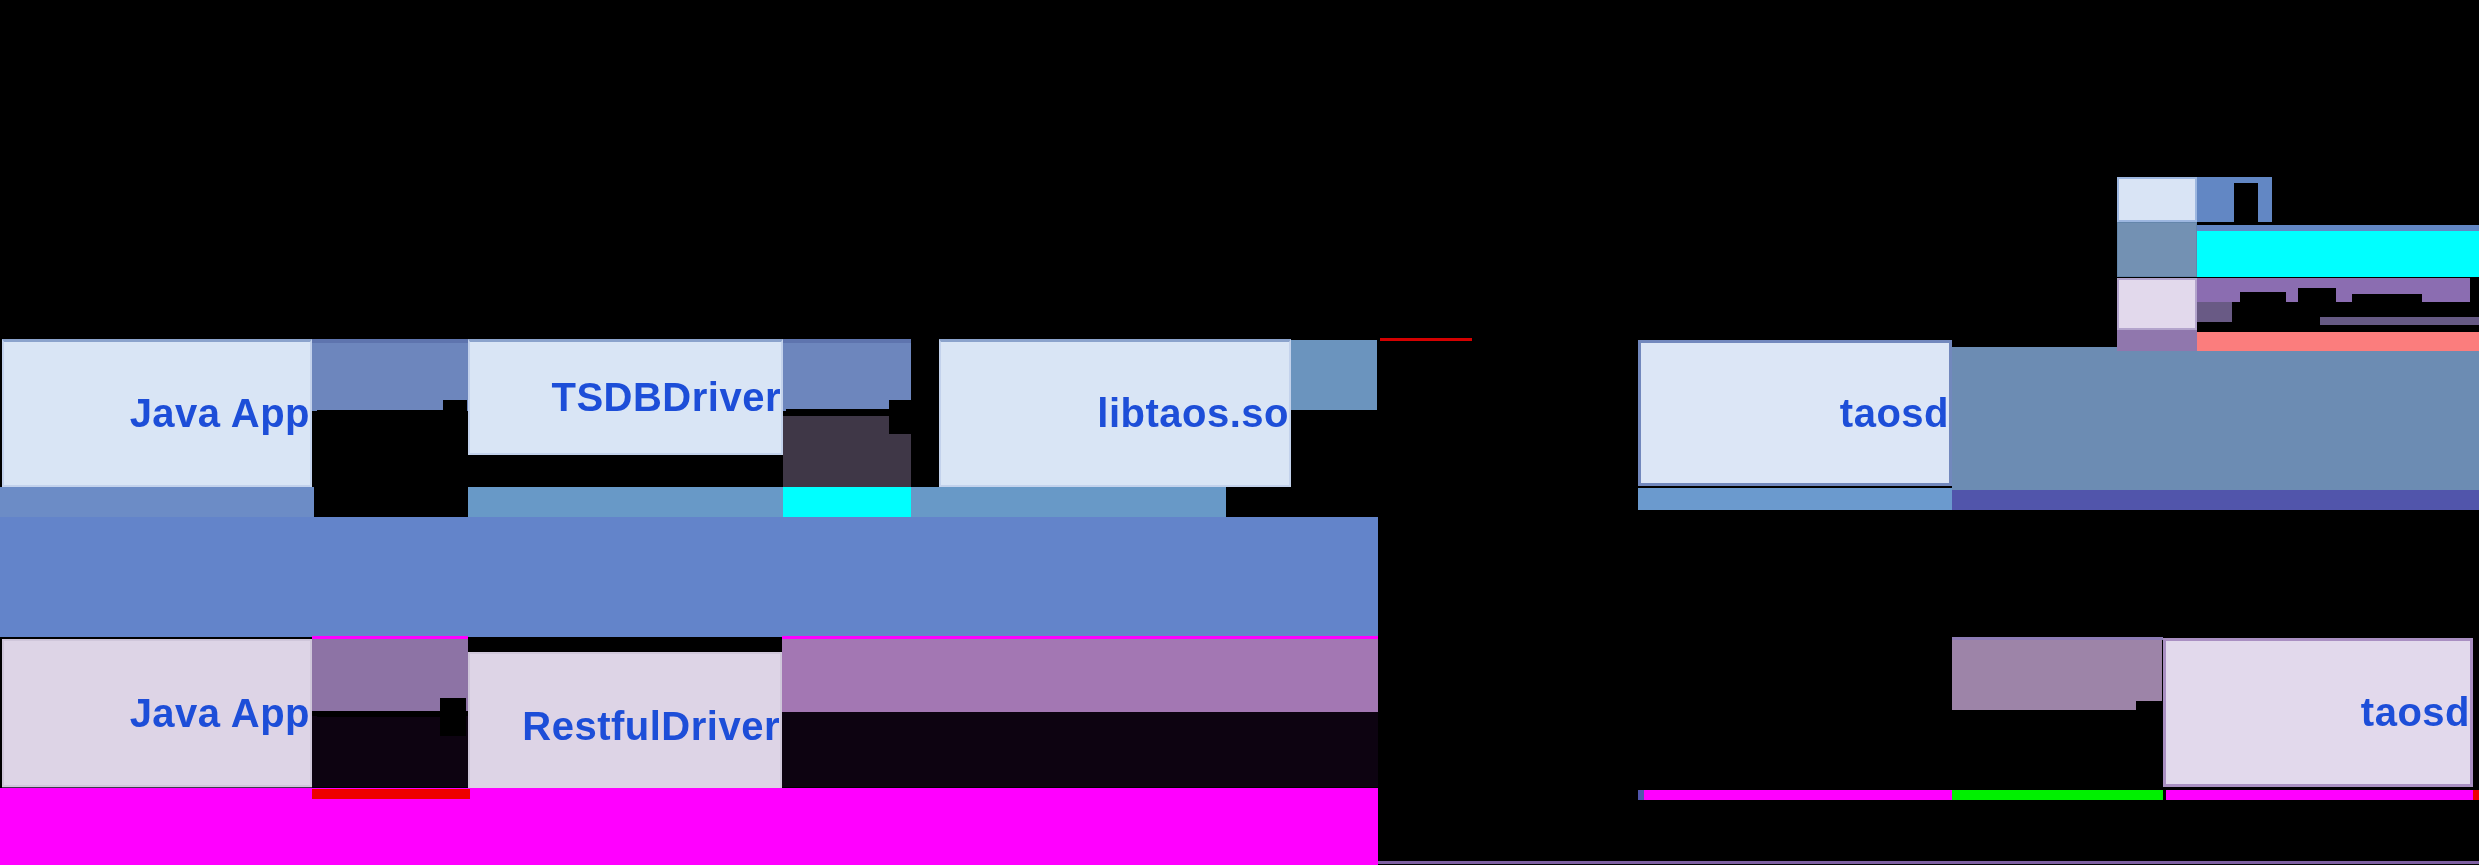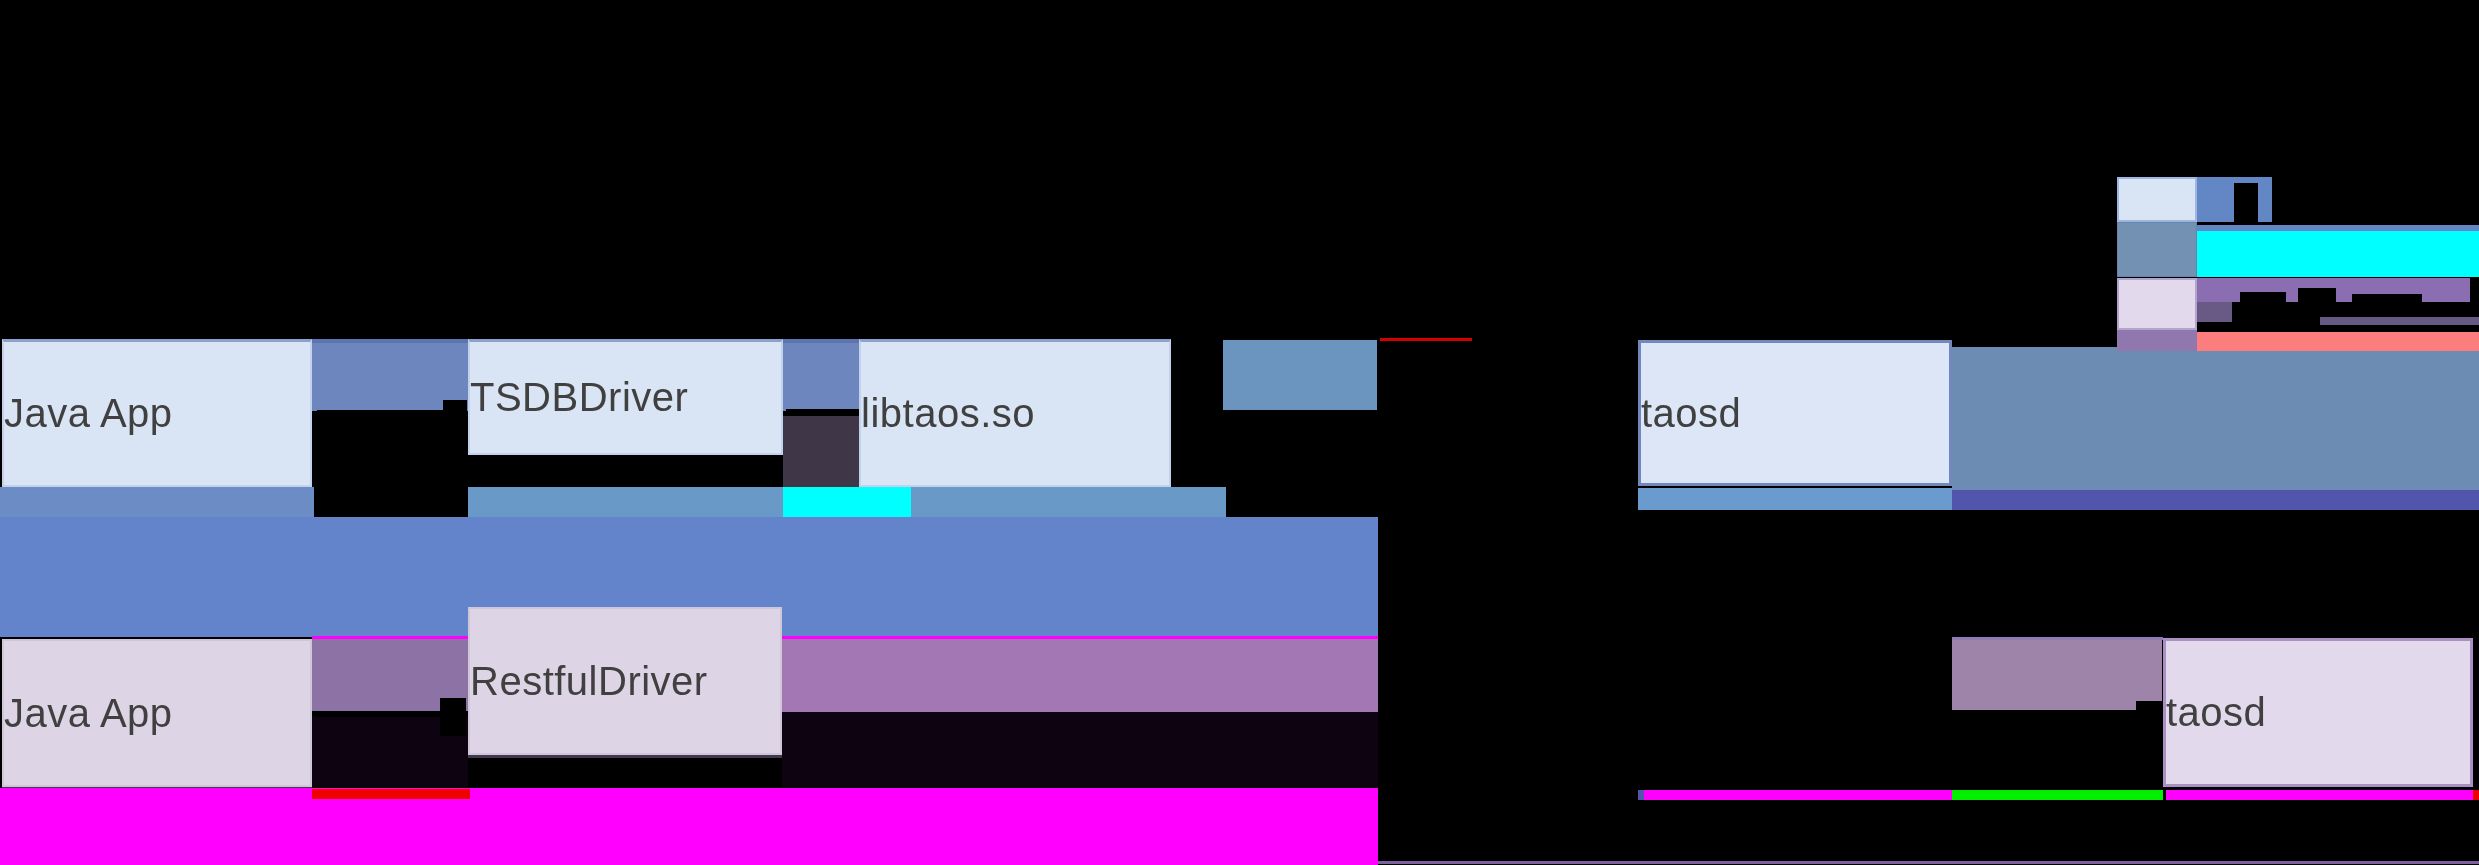--- a/index.html
+++ b/index.html
@@ -1,20 +1,20 @@
 <!DOCTYPE html>
 <html><head>
 <meta charset="utf-8">
 <style>
   html,body{margin:0;padding:0;background:#000;}
   #stage{position:relative;width:2479px;height:865px;background:#000;overflow:hidden;
          font-family:"Liberation Sans", sans-serif;}
   .abs{position:absolute;}
-  .node{position:absolute;display:flex;align-items:center;justify-content:flex-start;
-        box-sizing:border-box;color:#404040;font-size:40px;letter-spacing:0.5px;}
+  .node{position:absolute;display:flex;align-items:center;justify-content:flex-end;
+        box-sizing:border-box;color:#1d4ed8;font-size:40px;letter-spacing:0.5px;font-weight:bold;}
   .node-blue{border:2px solid #c3d2ec;border-top:3px solid #8ba3cc;}
   .node-taosd{border:3px solid #7288bd;}
   .node-lav{border:2px solid #cfc6da;box-shadow:0 3px 0 rgba(120,100,140,.55);}
   .node-lav2{border:3px solid #a98fc2;}
   .blob{position:absolute;background:#000;}
 </style>
 </head>
 <body>
 
 <div id="stage">
@@ -37,21 +37,21 @@
 
   <div class="abs" style="left: 1223px; top: 340px; width: 154px; height: 70px; background-color: rgb(107, 148, 190);"></div>
   <div class="abs" style="left: 1380px; top: 338px; width: 92px; height: 3px; background-color: rgb(212, 0, 0);"></div>
 
   <div class="node node-blue" style="left: 2px; top: 339px; width: 310px; height: 148px; background-color: rgb(217, 229, 245);">
     <span>Java App</span>
   </div>
   <div class="node node-blue" style="left: 468px; top: 339px; width: 315px; height: 116px; background-color: rgb(217, 229, 245);">
     <span>TSDBDriver</span>
   </div>
-  <div class="node node-blue" style="left: 859px; top: 339px; width: 312px; height: 148px; background-color: rgb(217, 229, 245);">
+  <div class="node node-blue" style="left: 939px; top: 339px; width: 352px; height: 148px; background-color: rgb(217, 229, 245);">
     <span>libtaos.so</span>
   </div>
 
   <div class="abs" style="left:1626px;top:400px;width:16px;height:24px;background:#000;"></div>
   <div class="abs" style="left: 1952px; top: 347px; width: 527px; height: 143px; background-color: rgb(108, 140, 179);"></div>
   <div class="abs" style="left: 1638px; top: 488px; width: 314px; height: 22px; background-color: rgb(107, 154, 206);"></div>
   <div class="abs" style="left: 1952px; top: 490px; width: 527px; height: 20px; background-color: rgb(81, 85, 171);"></div>
   <div class="node node-taosd" style="left: 1638px; top: 340px; width: 314px; height: 146px; background-color: rgb(220, 230, 246);">
     <span>taosd</span>
   </div>
@@ -61,21 +61,21 @@
   <div class="abs" style="left: 782px; top: 639px; width: 596px; height: 73px; background-color: rgb(163, 119, 179);"></div>
   <div class="abs" style="left: 782px; top: 712px; width: 596px; height: 75px; background-color: rgb(13, 3, 17);"></div>
   <div class="abs" style="left: 312px; top: 639px; width: 156px; height: 72px; background-color: rgb(141, 115, 165);"></div>
   <div class="abs" style="left: 312px; top: 716px; width: 156px; height: 71px; background-color: rgb(13, 3, 17);"></div>
   <div class="abs" style="left:317px;top:711px;width:126px;height:6px;background:#000;"></div>
   <div class="abs" style="left:440px;top:698px;width:26px;height:38px;background:#000;"></div>
 
   <div class="node node-lav" style="left: 2px; top: 639px; width: 310px; height: 148px; background-color: rgb(221, 212, 230);">
     <span>Java App</span>
   </div>
-  <div class="node node-lav" style="left: 468px; top: 607px; width: 314px; height: 148px; background-color: rgb(221, 212, 230);">
+  <div class="node node-lav" style="left: 468px; top: 652px; width: 314px; height: 148px; background-color: rgb(221, 212, 230);">
     <span>RestfulDriver</span>
   </div>
 
   <div class="abs" style="left: 1952px; top: 637px; width: 211px; height: 3px; background-color: rgb(141, 124, 181);"></div>
   <div class="abs" style="left: 1952px; top: 640px; width: 210px; height: 70px; background-color: rgb(157, 132, 168);"></div>
   <div class="abs" style="left:1958px;top:712px;width:182px;height:6px;background:#000;"></div>
   <div class="abs" style="left:2136px;top:701px;width:26px;height:36px;background:#000;"></div>
   <div class="node node-lav2" style="left: 2163px; top: 638px; width: 310px; height: 149px; background-color: rgb(226, 217, 236);">
     <span>taosd</span>
   </div>

